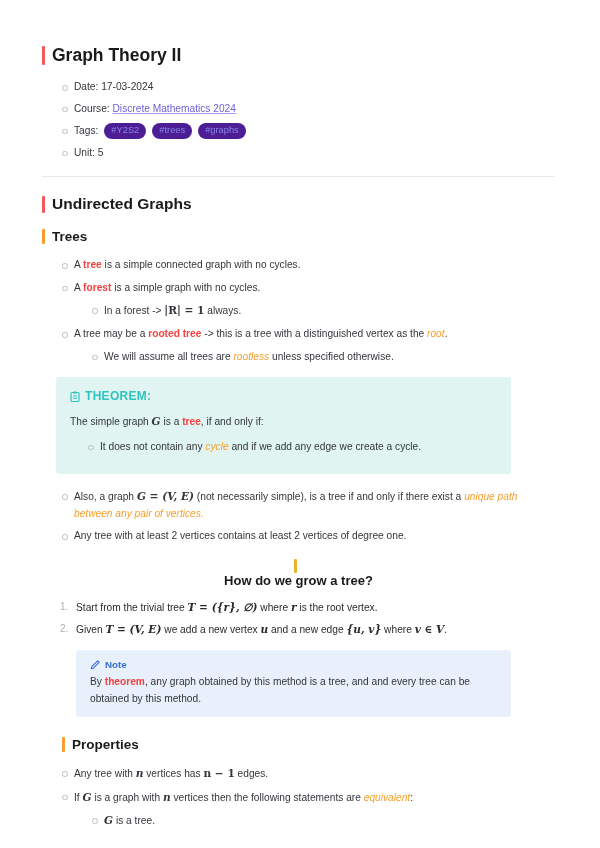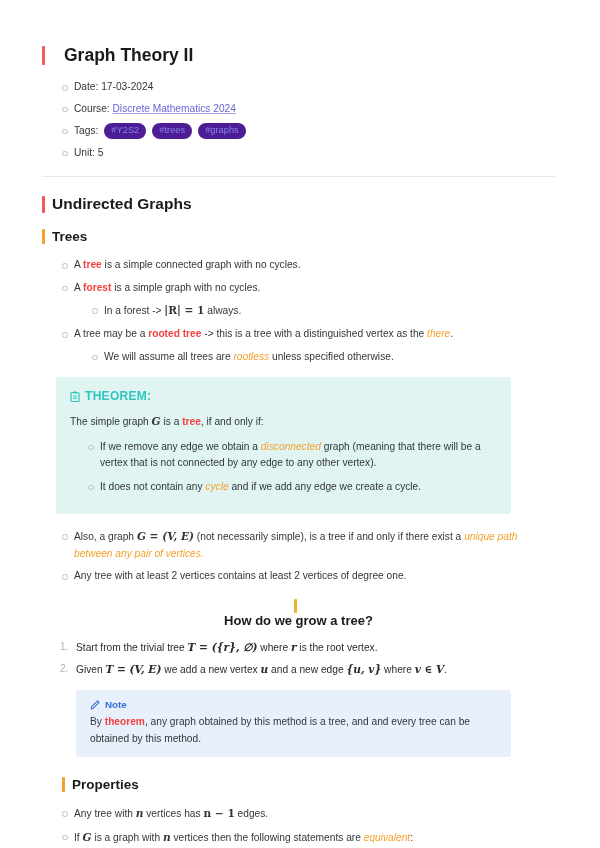--- a/index.html
+++ b/index.html
@@ -26,21 +26,21 @@
     align-items: center;
     color: #1a1a1a;
   }
   .accent {
     display: inline-block;
     width: 3px;
     border-radius: 1px;
     margin-right: 7px;
     flex: none;
   }
-  .h-title { font-size: 17.5px; margin: 0 0 13px 0; gap: 12px; }
+  .h-title { font-size: 17.5px; margin: 0 0 13px 0; }
   .h-title .accent { height: 19px; background: #f4575c; }
 
   .h1 { font-size: 15.5px; margin: 0 0 16px 0; }
   .h1 .accent { height: 17px; background: #f4575c; }
 
   .h2 { font-size: 13.5px; margin: 0 0 13px 0; }
   .h2 .accent { height: 15px; background: #f59d2e; }
 
   .h3 { font-size: 13px; margin: 0 0 10px 0; }
   .h3 .accent { height: 14px; background: #e8b62c; }
@@ -235,21 +235,21 @@
     </li>
     <li>
       <span>A </span><span class="kw-red">forest</span><span> is a simple graph with no cycles.</span>
       <ul class="lvl2">
         <li>
           <span>In a forest -&gt; </span><span class="math-up">|R| = 1</span><span> always.</span>
         </li>
       </ul>
     </li>
     <li>
-      <span>A tree may be a </span><span class="kw-red">rooted tree</span><span> -&gt; this is a tree with a distinguished vertex as the </span><span class="em-orange">there</span><span>.</span>
+      <span>A tree may be a </span><span class="kw-red">rooted tree</span><span> -&gt; this is a tree with a distinguished vertex as the </span><span class="em-orange">root</span><span>.</span>
       <ul class="lvl2">
         <li>
           <span>We will assume all trees are </span><span class="em-orange">rootless</span><span> unless specified otherwise.</span>
         </li>
       </ul>
     </li>
   </ul>
 
   <div class="callout theorem">
     <div class="callout-head">
@@ -260,23 +260,20 @@
         <line x1="3" y1="7.2" x2="7" y2="7.2" stroke="#2ec4c0" stroke-width="1"></line>
       </svg>
       <span>THEOREM:</span>
     </div>
     <div class="callout-body">
       <div>
         <span>The simple graph </span><span class="math">G</span><span> is a </span><span class="kw-red">tree</span><span>, if and only if:</span>
       </div>
       <ul class="lvl1">
         <li>
-          <span>If we remove any edge we obtain a </span><span class="em-orange">disconnected</span><span> graph (meaning that there will be a vertex that is not connected by any edge to any other vertex).</span>
-        </li>
-        <li>
           <span>It does not contain any </span><span class="em-orange">cycle</span><span> and if we add any edge we create a cycle.</span>
         </li>
       </ul>
     </div>
   </div>
 
   <ul class="lvl1">
     <li>
       <span>Also, a graph </span><span class="math">G = (V, E)</span><span> (not necessarily simple), is a tree if and only if there exist a </span><span class="em-orange">unique path between any pair of vertices.</span>
     </li>

